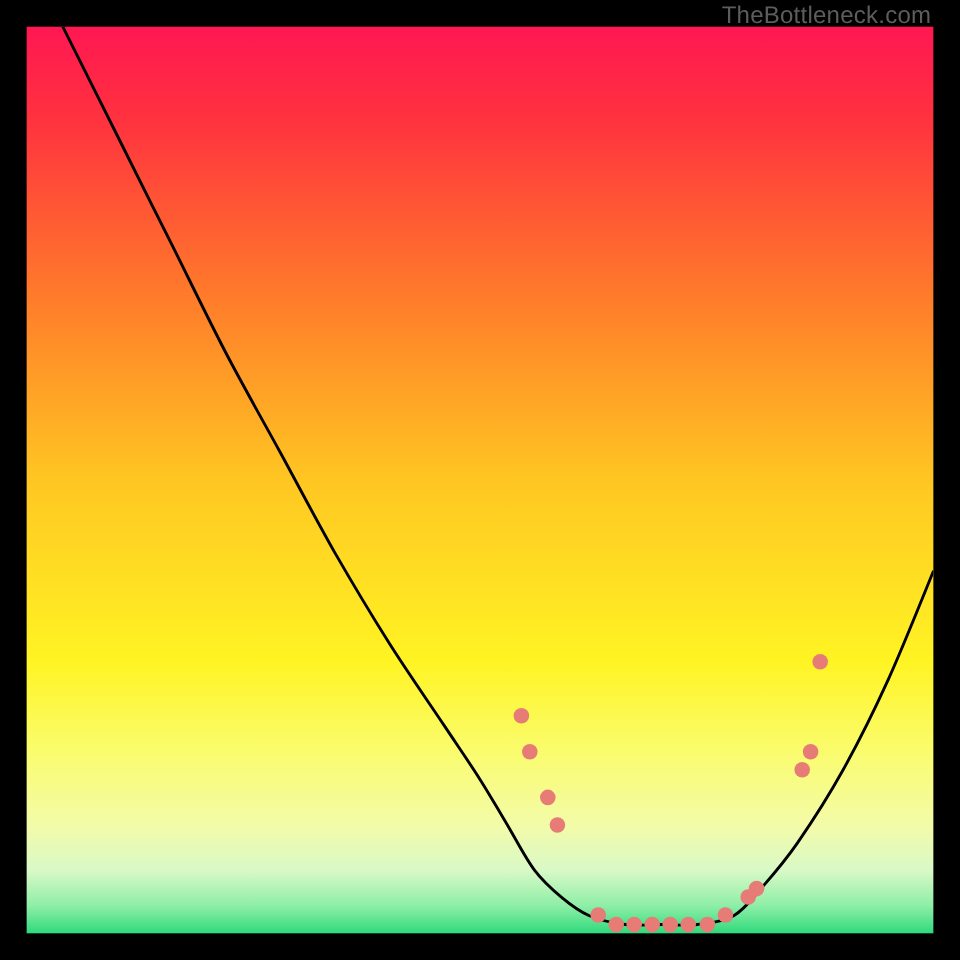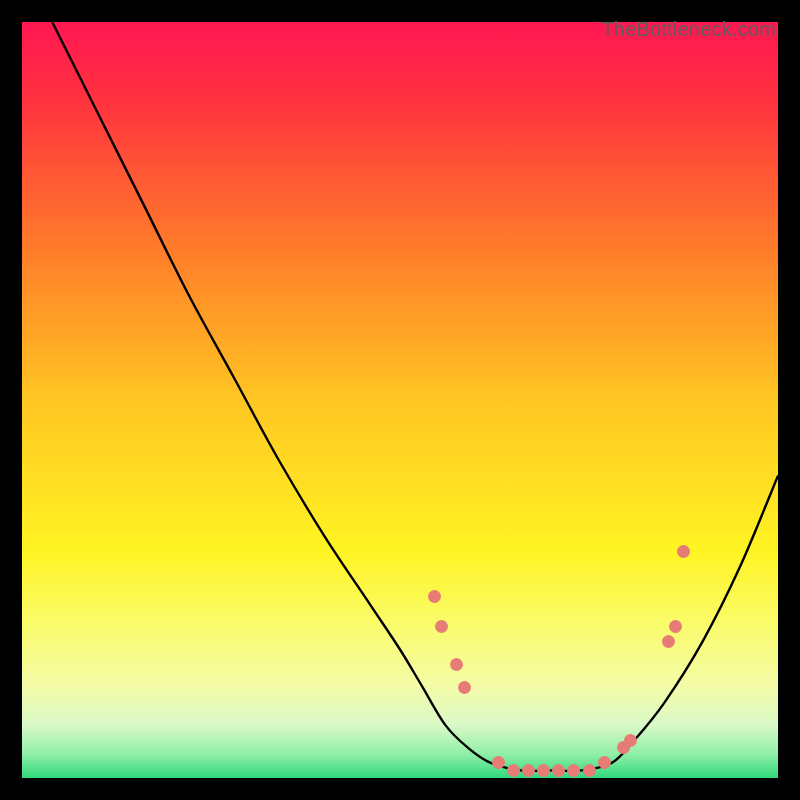--- a/index.html
+++ b/index.html
@@ -36,21 +36,20 @@
     height: 756px;
   }
   .watermark {
     position: absolute;
     top: 2px;
     right: 24px;
     color: #5d5d5d;
     font-size: 20px;
     font-weight: 500;
     letter-spacing: 0.2px;
-    margin-top: 16px;
   }
   .point {
     position: absolute;
     width: 13px;
     height: 13px;
     margin-left: -6.5px;
     margin-top: -6.5px;
     border-radius: 50%;
     background: #e77c77;
   }

